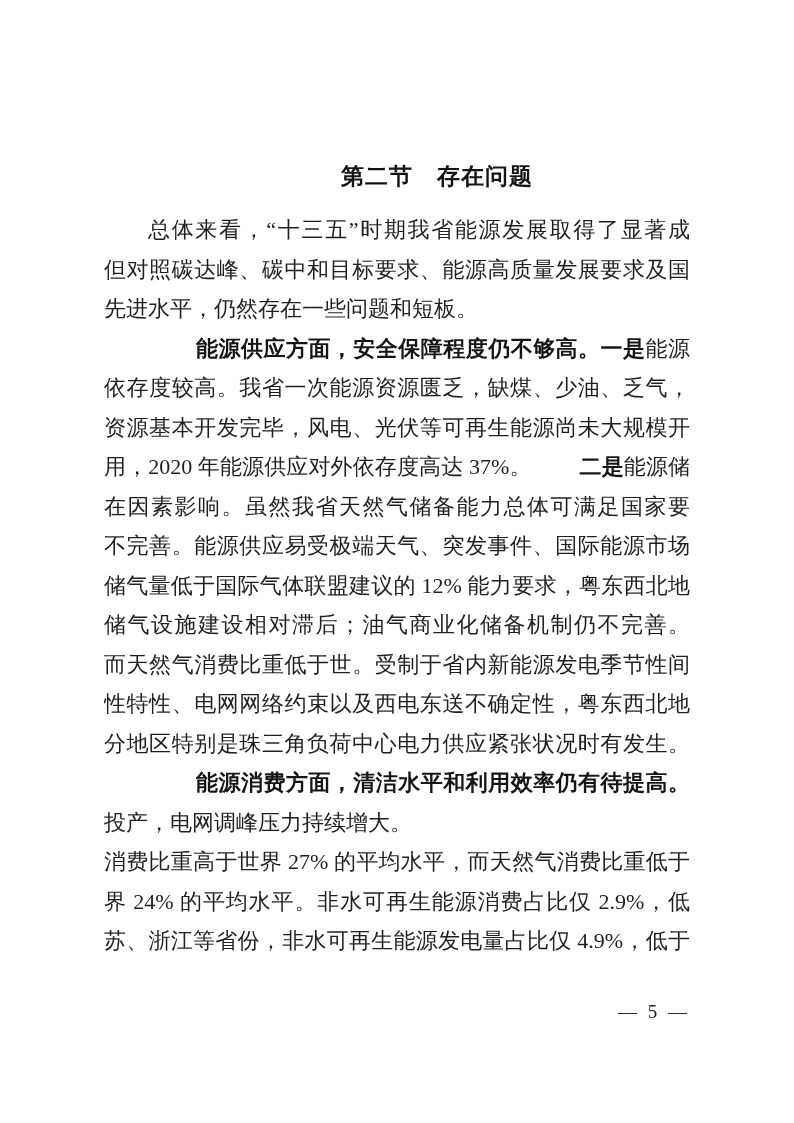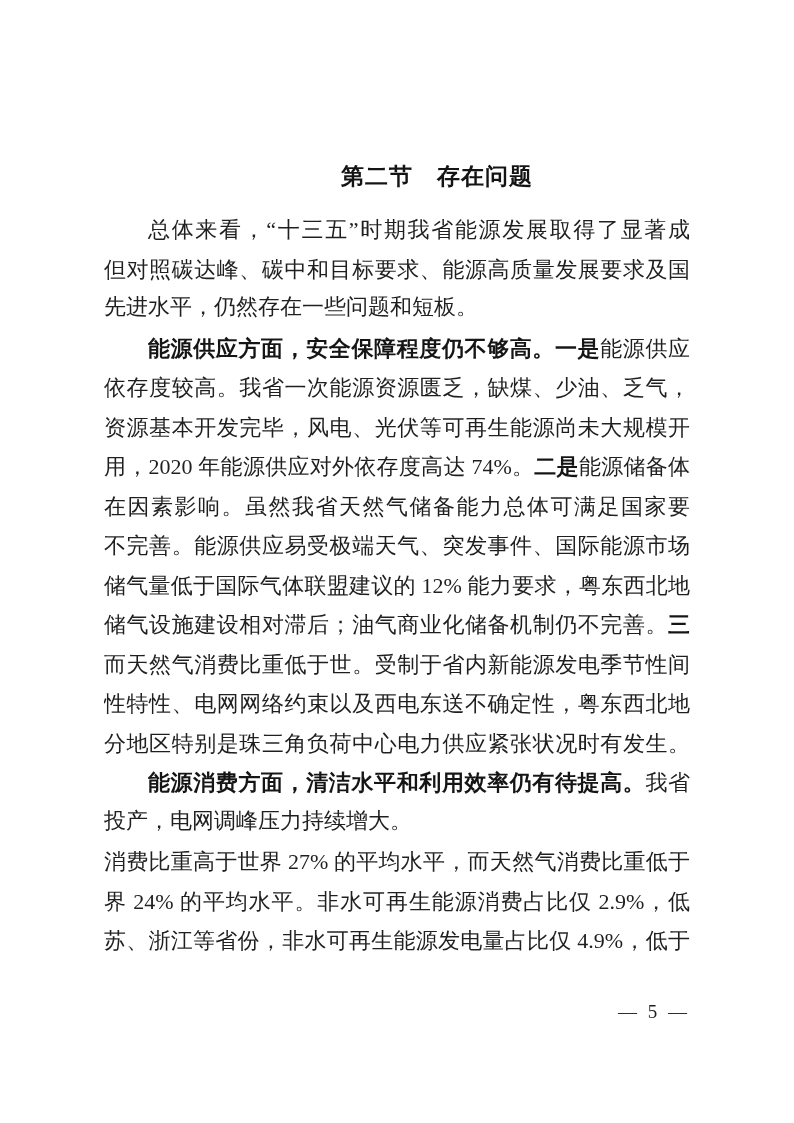--- a/index.html
+++ b/index.html
@@ -43,28 +43,28 @@
   .line {
     height: 39.5px;
     line-height: 39.5px;
     text-align: justify;
     text-align-last: justify;
     overflow: hidden;
   }
   .line.last {
     text-align: left;
     text-align-last: left;
-    font-family: Liberation Mono, monospace;
   }
   .line.indent {
     text-indent: 44px;
   }
   .line b {
     font-weight: bold;
     color: #151515;
+    margin-left: 48px;
   }
   .page-number {
     position: absolute;
     top: 1000px;
     right: 104px;
     font-size: 19px;
     line-height: 24px;
     letter-spacing: 3px;
     color: #1f1f1f;
   }
@@ -74,21 +74,21 @@
 
 <div class="page">
   <h1 class="title">第二节　存在问题</h1>
   <div class="body-text" id="body-text">
       <div class="line indent"><span>总体来看，“十三五”时期我省能源发展取得了显著成绩，</span></div>
       <div class="line"><span>但对照碳达峰、碳中和目标要求、能源高质量发展要求及国内外</span></div>
       <div class="line last"><span>先进水平，仍然存在一些问题和短板。</span></div>
       <div class="line indent"><b>能源供应方面，安全保障程度仍不够高。一是</b><span>能源供应对外</span></div>
       <div class="line"><span>依存度较高。我省一次能源资源匮乏，缺煤、少油、乏气，水能</span></div>
       <div class="line"><span>资源基本开发完毕，风电、光伏等可再生能源尚未大规模开发利</span></div>
-      <div class="line"><span>用，2020 年能源供应对外依存度高达 74%。</span><b>二是</b><span>能源储备体系</span></div>
+      <div class="line"><span>用，2020 年能源供应对外依存度高达 37%。</span><b>二是</b><span>能源储备体系</span></div>
       <div class="line"><span>在因素影响。虽然我省天然气储备能力总体可满足国家要求，但</span></div>
       <div class="line"><span>不完善。能源供应易受极端天气、突发事件、国际能源市场等外</span></div>
       <div class="line"><span>储气量低于国际气体联盟建议的 12% 能力要求，粤东西北地区</span></div>
       <div class="line"><span>储气设施建设相对滞后；油气商业化储备机制仍不完善。</span><b>三是</b><span>骨</span></div>
       <div class="line"><span>而天然气消费比重低于世。受制于省内新能源发电季节性间歇</span></div>
       <div class="line"><span>性特性、电网网络约束以及西电东送不确定性，粤东西北地区</span></div>
       <div class="line"><span>分地区特别是珠三角负荷中心电力供应紧张状况时有发生。</span><b>四是</b></div>
       <div class="line indent"><b>能源消费方面，清洁水平和利用效率仍有待提高。</b><span>我省煤炭</span></div>
       <div class="line last"><span>投产，电网调峰压力持续增大。</span></div>
       <div class="line"><span>消费比重高于世界 27% 的平均水平，而天然气消费比重低于世</span></div>

